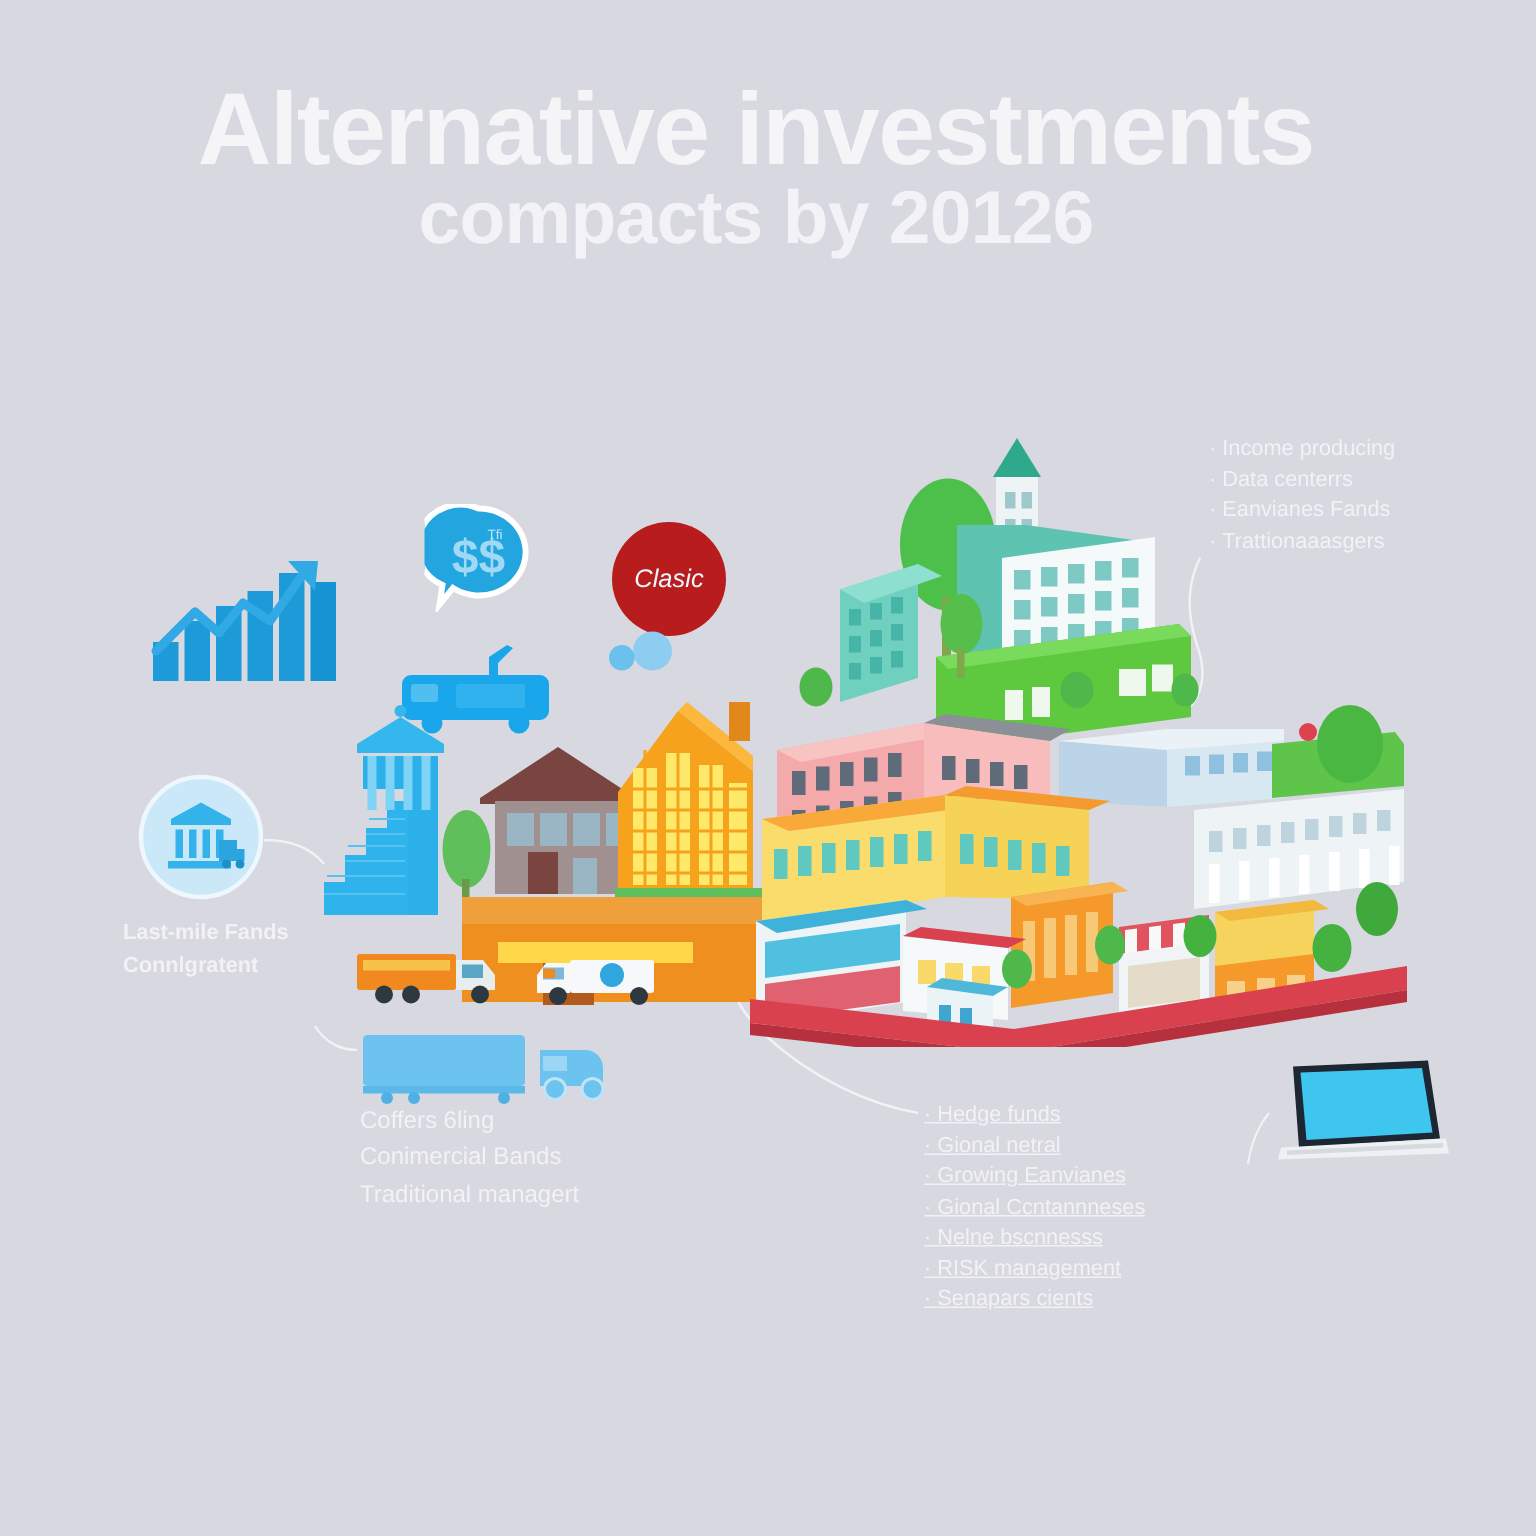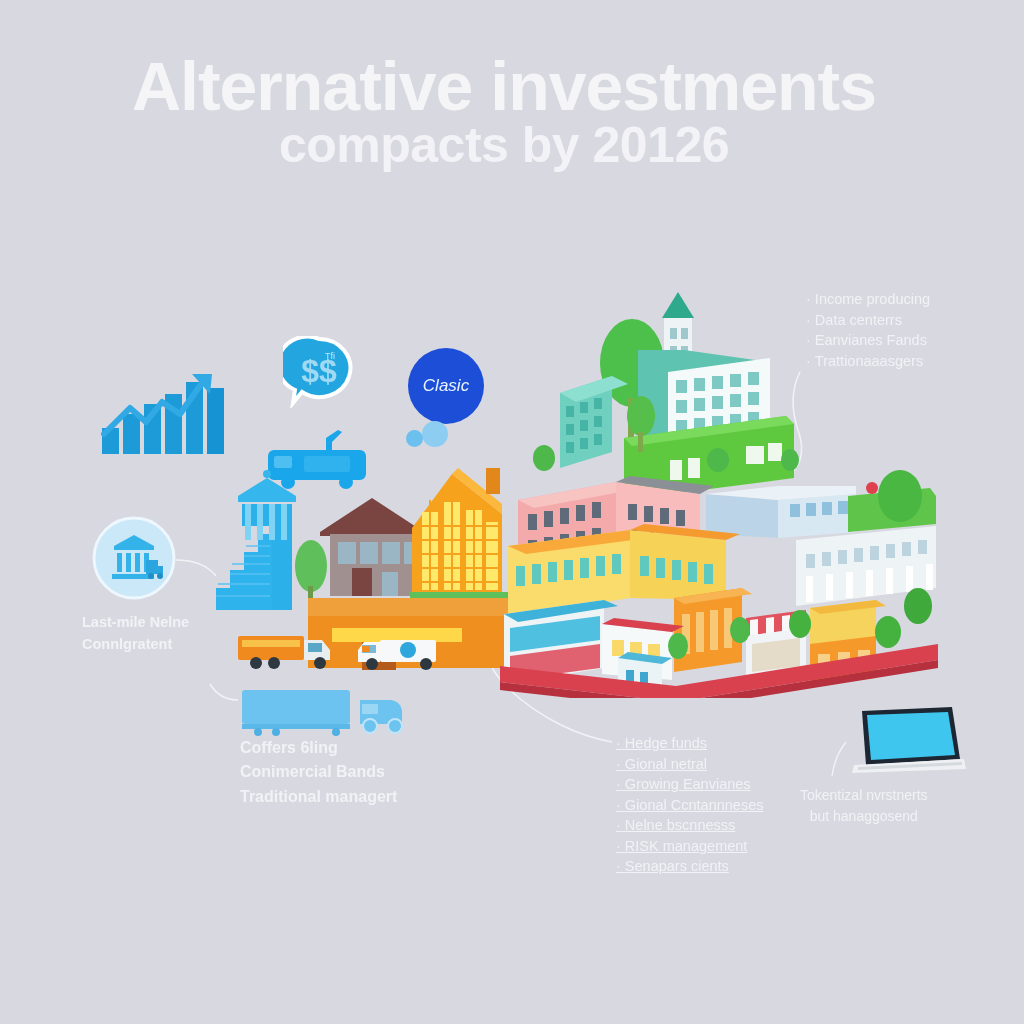--- a/index.html
+++ b/index.html
@@ -22,38 +22,38 @@
     line-height:1.0;
   }
 
   
   .label{position:absolute;color:#f2f2f6;font-size:15px;line-height:1.42;}
   .label .ln{white-space:nowrap;}
   .label.bullets .ln:before{content:"\00B7\00A0";}
 
   #label-topright{left:806px;top:289px;font-size:14.5px;}
   #label-bottomcenter{left:616px;top:733px;font-size:14.5px;text-decoration:underline;}
-  #label-bottomleft{left:240px;top:736px;font-size:16px;font-weight:bold;line-height:1.52;}
+  #label-bottomleft{left:240px;top:736px;font-size:16px;font-weight:normal;line-height:1.52;}
   #label-leftmid{left:82px;top:612px;font-size:14.5px;font-weight:bold;line-height:1.5;}
   #label-laptop{left:800px;top:785px;font-size:14px;line-height:1.5;text-align:center;}
 
   
   .leaders{position:absolute;inset:0;pointer-events:none;}
 
   
   #icon-barchart{position:absolute;left:100px;top:372px;width:128px;height:82px;}
   
   #icon-bank-circle{position:absolute;left:92px;top:516px;width:84px;height:84px;}
   
   #icon-money-bubble{position:absolute;left:283px;top:336px;width:72px;height:72px;}
   
   #icon-thought-bubble{position:absolute;left:400px;top:348px;width:84px;height:104px;}
   .bubble-big{
     position:absolute;left:8px;top:0;width:76px;height:76px;border-radius:50%;
-    background:#1d4ed8;display:flex;align-items:center;justify-content:center;
+    background:#b91c1c;display:flex;align-items:center;justify-content:center;
   }
   .bubble-big span{color:#eaf6fd;font-size:17px;font-style:italic;}
   .bubble-mid{position:absolute;left:22px;top:73px;width:26px;height:26px;border-radius:50%;background:#8ecdf2;}
   .bubble-sm{position:absolute;left:6px;top:82px;width:17px;height:17px;border-radius:50%;background:#6cc0ee;}
 
   
   #icon-blue-van{position:absolute;left:268px;top:428px;width:100px;height:62px;}
   
   #icon-trailer{position:absolute;left:240px;top:686px;width:170px;height:56px;}
 
@@ -446,22 +446,18 @@
     <div class="ln">Senapars cients</div>
   </div>
 
   <div class="label" id="label-bottomleft">
     <div class="ln">Coffers 6ling</div>
     <div class="ln">Conimercial Bands</div>
     <div class="ln">Traditional managert</div>
   </div>
 
   <div class="label" id="label-leftmid">
-    <div class="ln">Last-mile Nelne</div>
+    <div class="ln">Last-mile Fands</div>
     <div class="ln">Connlgratent</div>
   </div>
 
-  <div class="label" id="label-laptop">
-    <div class="ln">Tokentizal nvrstnerts</div>
-    <div class="ln">but hanaggosend</div>
-  </div>
 
 </div>
 
 </body></html>

